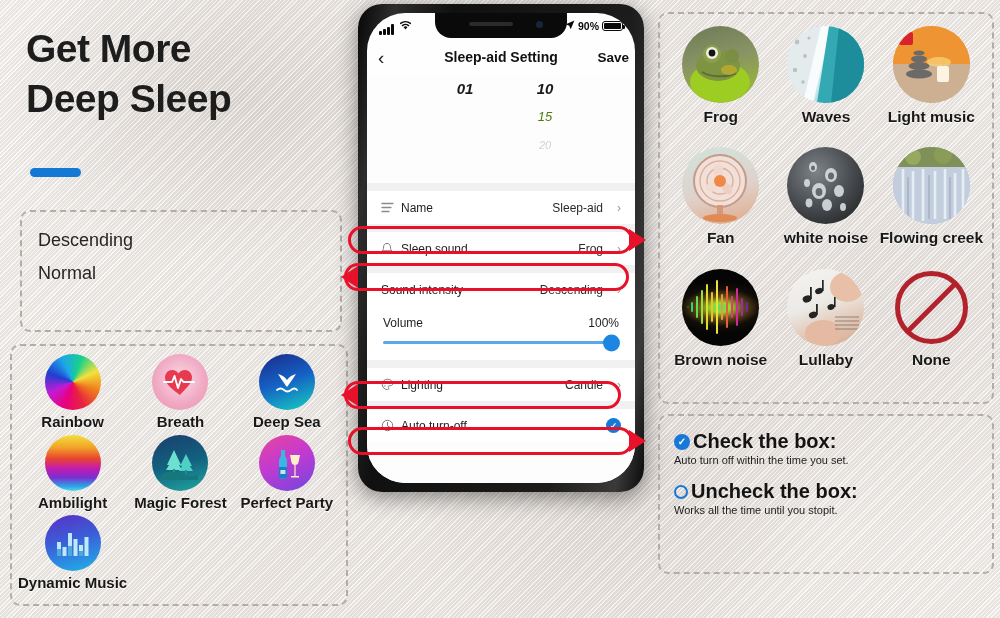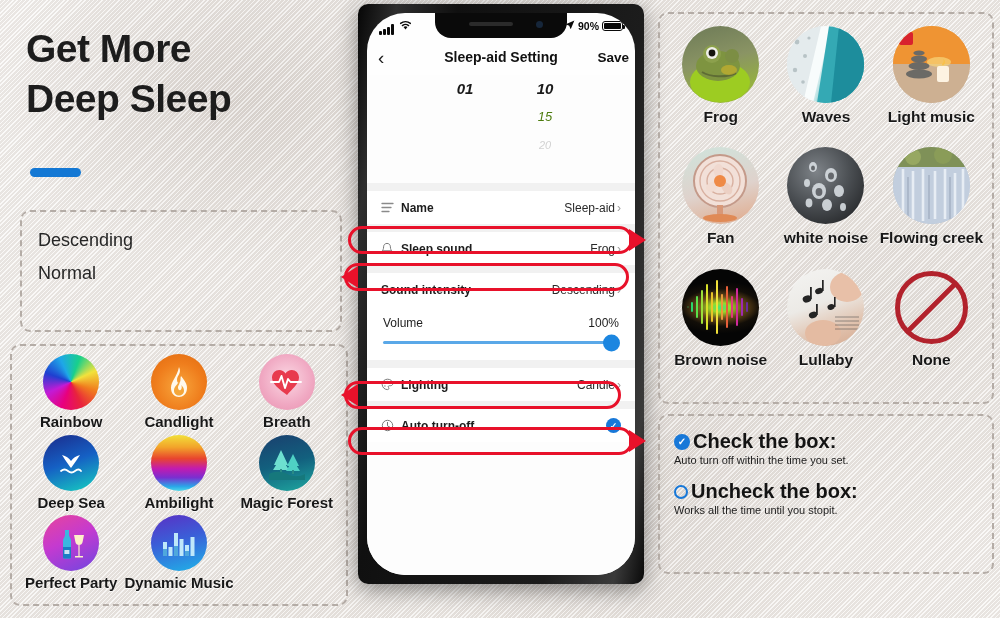--- a/index.html
+++ b/index.html
@@ -92,22 +92,22 @@
   .c-party { background: linear-gradient(155deg, #e8459c 0%, #c43ad0 45%, #6f46e0 100%); }
   .c-sunrise { background: linear-gradient(180deg, #e8eef6 0%, #cfe0ef 50%, #b6d6ea 100%); border: 3px solid #eba43c; }
   .c-dynamic { background: linear-gradient(165deg, #5a2fc4 0%, #3a5fd8 45%, #1fb4e8 100%); }
 
   .glyph { position: absolute; inset: 0; display: flex; align-items: center; justify-content: center; }
   .glyph svg { display: block; }
 
   
   #phone {
     position: absolute; left: 358px; top: 4px;
-    width: 286px; height: 580px;
-    border-radius: 10px;
+    width: 286px; height: 488px;
+    border-radius: 24px;
     background: linear-gradient(100deg, #060606 0%, #2e2e2e 10%, #101010 26%, #1c1c1c 74%, #3a3a3a 92%, #090909 100%);
     box-shadow: 0 5px 22px rgba(0,0,0,0.45);
     padding: 9px;
   }
   #phone-screen {
     position: relative; width: 100%; height: 100%;
     border-radius: 38px; overflow: hidden;
     background: #fefefe;
   }
   #notch {
@@ -160,22 +160,22 @@
 
   .sep { height: 8px; background: #f1f1f1; }
 
   .row {
     position: relative; height: 33px;
     display: flex; align-items: center;
     padding: 0 14px;
     background: #fff;
   }
   .row .r-icon { width: 18px; display: flex; align-items: center; color: #6e6e6e; }
-  .row .r-label { font-size: 12px; color: #1d1d1d; margin-left: 2px; font-weight: bold; }
-  .row .r-val { margin-left: auto; font-size: 12px; color: #2a2a2a; display: flex; align-items: flex-start; gap: 2px; }
+  .row .r-label { font-size: 12px; color: #1d1d1d; margin-left: 2px; }
+  .row .r-val { margin-left: auto; font-size: 12px; color: #2a2a2a; display: flex; align-items: flex-start; gap: 14px; }
   .chev { color: #9b9b9b; font-size: 12px; }
 
   .volume-block { background: #fff; padding: 10px 16px 16px; }
   .vol-top { display: flex; justify-content: space-between; font-size: 12px; color: #1d1d1d; margin-bottom: 11px; }
   .vol-track { position: relative; height: 3px; border-radius: 2px; background: #5aa8e8; }
   .vol-knob { position: absolute; right: -1px; top: 50%; transform: translateY(-50%); width: 17px; height: 17px; border-radius: 50%; background: #1c86e0; }
 
   .cb-check {
     width: 15px; height: 15px; border-radius: 50%;
     background: #1878d8; color: #fff;
@@ -259,31 +259,20 @@
     </div>
 
     <div class="dashed-box" id="lighting-box">
       <div class="icon-grid">
 
         <div class="grid-cell">
           <div class="circ c-rainbow"></div>
           <div class="label">Rainbow</div>
         </div>
 
-        <div class="grid-cell">
-          <div class="circ c-candlight">
-            <span class="glyph">
-              <svg width="30" height="34" viewBox="0 0 30 34">
-                  <path d="M15 2c3 7-2 8-2 13 0 3 2 4 3 2 1-2 0-4 1-6 4 5 6 8 6 12 0 6-4 9-8 9s-8-3-8-9C7 16 13 12 15 2z" fill="#fff9ec"></path>
-                  <path d="M15 16c1.6 3-1 4-1 6.5 0 2 1.4 3.2 2.6 2.4 1.4-1 1.4-3.4.6-5 2 2 2.8 3.6 2.8 5.6 0 3.2-2.4 5-5 5s-5-1.8-5-5c0-4.4 4-6 5-9.5z" fill="#f4a63a"></path>
-                </svg>
-            </span>
-          </div>
-          <div class="label">Candlight</div>
-        </div>
 
         <div class="grid-cell">
           <div class="circ c-breath">
             <span class="glyph">
               <svg width="36" height="32" viewBox="0 0 36 32">
                   <path d="M18 29C10 23 3 18 3 11.5 3 7 6.4 4 10.2 4c2.6 0 5 1.4 6.3 3.5C17.8 5.4 20.2 4 22.8 4 26.6 4 30 7 30 11.5 30 18 23 23 18 29z" fill="#e83a4e"></path>
                   <path d="M2 16h8l2.5-6 3.5 12 3-9 2.5 3H32" stroke="#fff" stroke-width="1.9" fill="none" stroke-linejoin="round" stroke-linecap="round"></path>
                 </svg>
             </span>
           </div>

